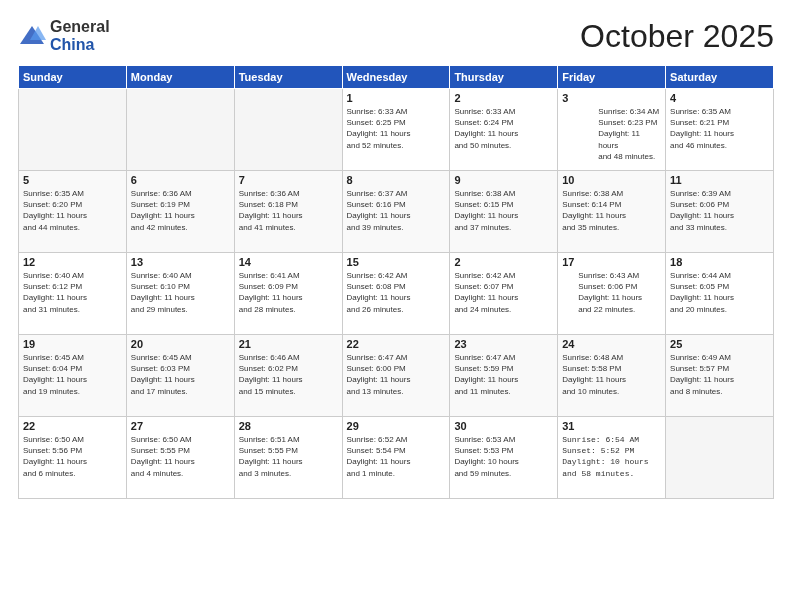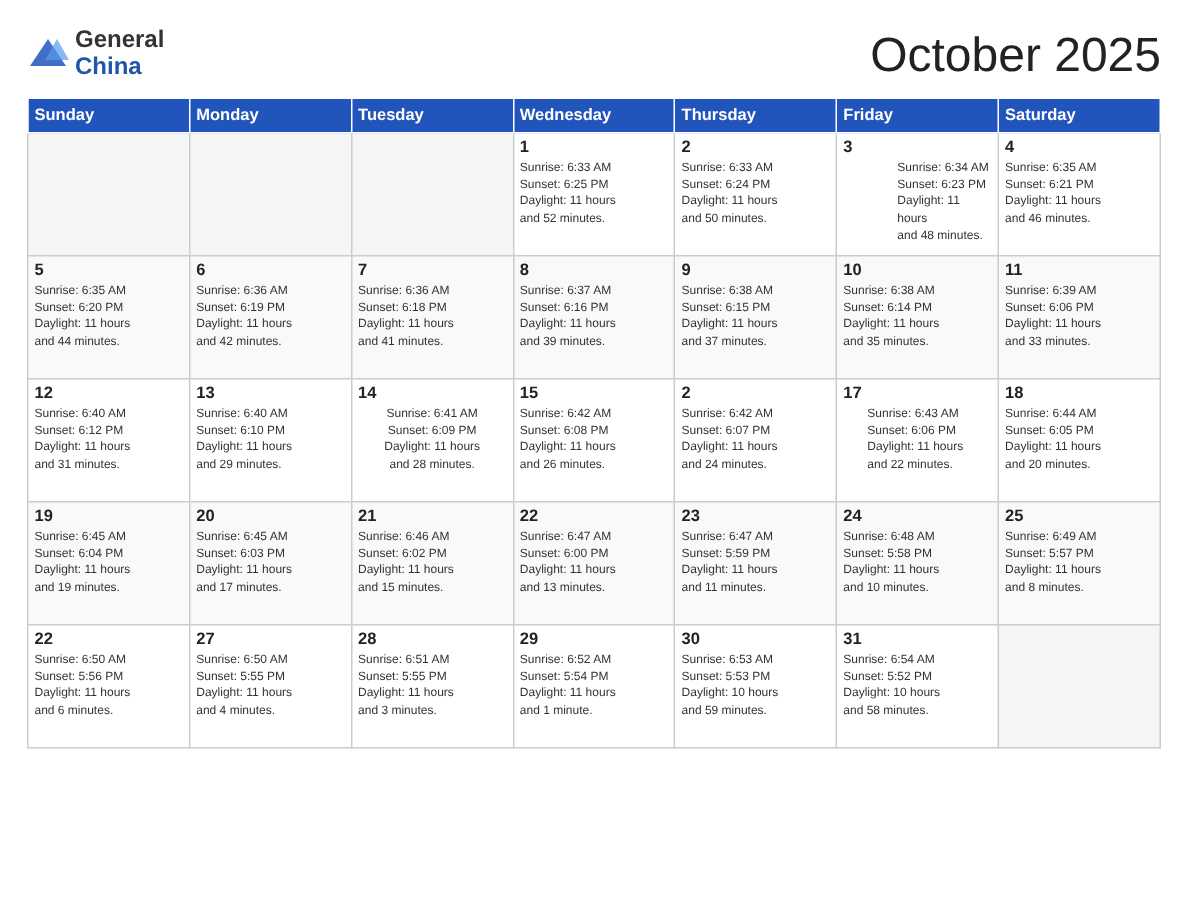--- a/index.html
+++ b/index.html
@@ -229,21 +229,21 @@
           </td>
           <td>
             <span class="day-num">13</span>
             <div class="day-info" style="white-space: pre-line;">Sunrise: 6:40 AM
 Sunset: 6:10 PM
 Daylight: 11 hours
 and 29 minutes.</div>
           </td>
           <td>
             <span class="day-num">14</span>
-            <div class="day-info" style="white-space: pre-line; text-align: center;">Sunrise: 6:41 AM
+            <div class="day-info" style="white-space: pre-line;">Sunrise: 6:41 AM
 Sunset: 6:09 PM
 Daylight: 11 hours
 and 28 minutes.</div>
           </td>
           <td>
             <span class="day-num">15</span>
             <div class="day-info" style="white-space: pre-line;">Sunrise: 6:42 AM
 Sunset: 6:08 PM
 Daylight: 11 hours
 and 26 minutes.</div>
@@ -352,21 +352,21 @@
           </td>
           <td>
             <span class="day-num">30</span>
             <div class="day-info" style="white-space: pre-line;">Sunrise: 6:53 AM
 Sunset: 5:53 PM
 Daylight: 10 hours
 and 59 minutes.</div>
           </td>
           <td>
             <span class="day-num">31</span>
-            <div class="day-info" style="white-space: pre-line;">Sunrise: 6:54 AM
+            <div class="day-info" style="white-space: pre-line; font-family: Liberation Mono, monospace;">Sunrise: 6:54 AM
 Sunset: 5:52 PM
 Daylight: 10 hours
 and 58 minutes.</div>
           </td>
           <td class="empty"></td>
         </tr>
       </tbody>
   </table>
 </div>
 

